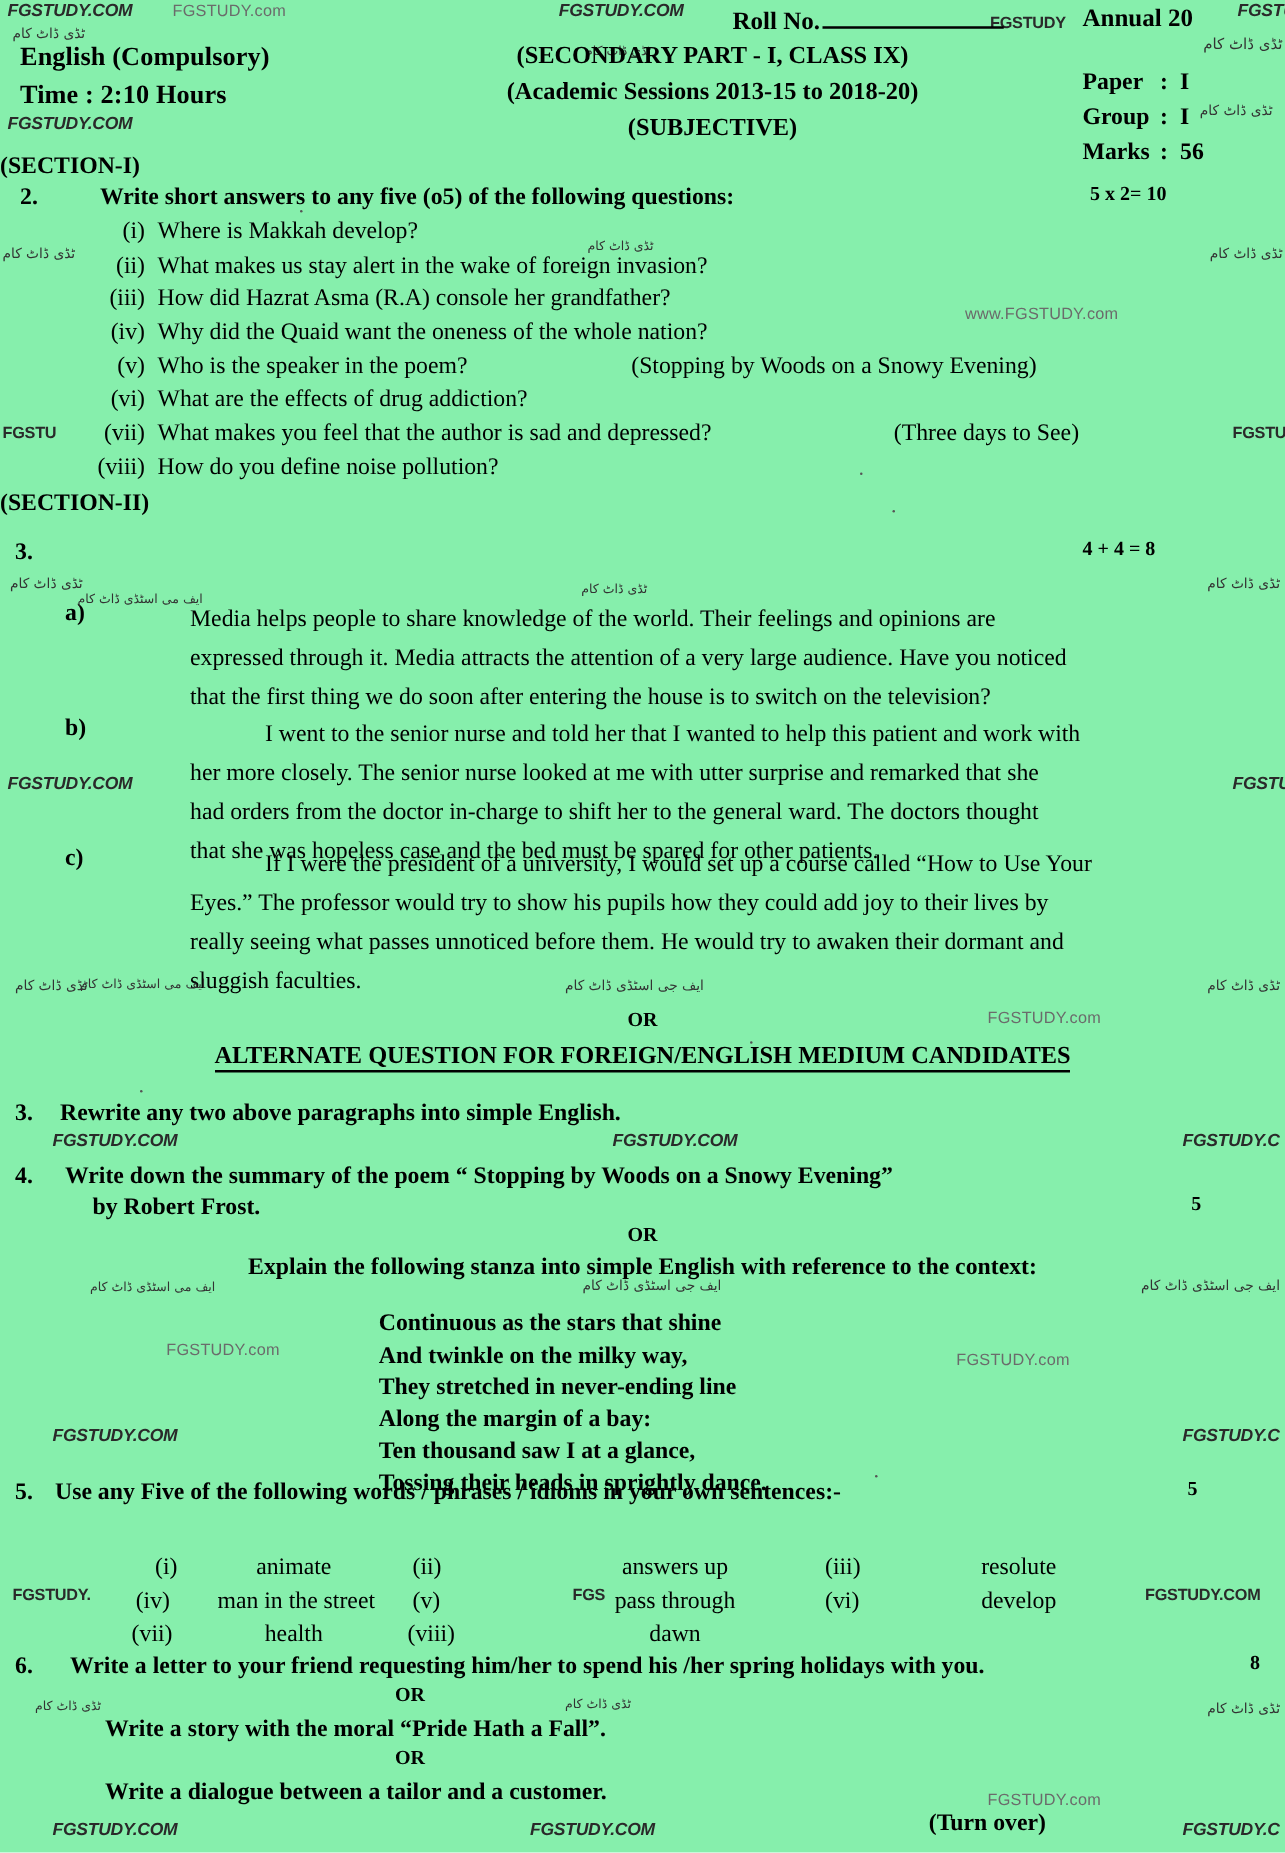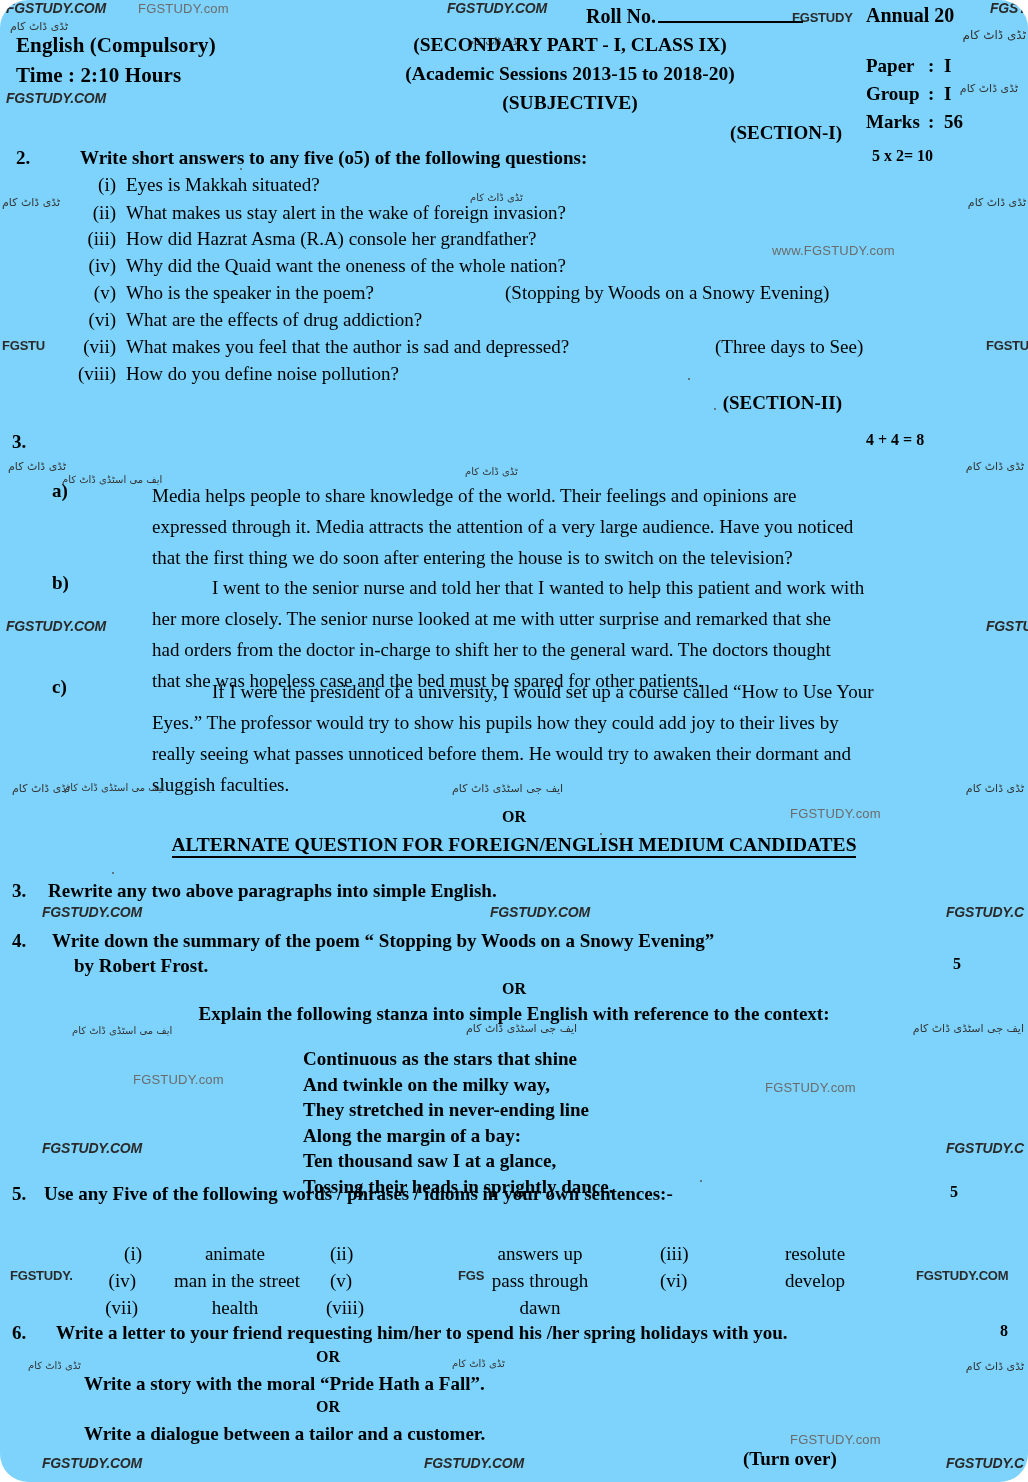--- a/index.html
+++ b/index.html
@@ -9,22 +9,21 @@
   }
   body {
     font-family: "Liberation Serif", "DejaVu Serif", serif;
     color: #000000;
   }
   #page {
     position: relative;
     width: 1028px;
     height: 1482px;
     overflow: hidden;
-    background: #7dd3fc;
-    border-radius: 28px;
+    background: #86efac;
   }
 
   
   .wm {
     position: absolute;
     font-family: "Liberation Sans", sans-serif;
     color: #2a2a2a;
     white-space: nowrap;
     pointer-events: none;
   }
@@ -106,21 +105,21 @@
     line-height: 28px;
     white-space: nowrap;
   }
   .hdr-right .lbl { display: inline-block; width: 62px; }
   .hdr-right .col { display: inline-block; width: 16px; }
 
   
   .sect-title {
     position: absolute;
     width: 842px;
-    text-align: right;
+    text-align: left;
     font-weight: bold;
     font-size: 19px;
   }
   .qnum {
     position: absolute;
     font-weight: bold;
     font-size: 19px;
   }
   .qtext {
     position: absolute;
@@ -251,21 +250,21 @@
     </div>
   </div>
 
   <div class="sect-title" style="top:122px;">(SECTION-I)</div>
 
   <div class="qnum" style="left:16px; top:147px;">2.</div>
   <div class="qtext" style="left:80px; top:147px;">Write short answers to any five (o5) of the following questions:</div>
   <div class="marks" style="left:872px; top:147px;">5 x 2=    10</div>
 
   <div class="rom" style="left:48px; top:174px; width:68px;">(i)</div>
-  <div class="sub-row" style="left:126px; top:174px;">Eyes is Makkah situated?</div>
+  <div class="sub-row" style="left:126px; top:174px;">Where is Makkah develop?</div>
 
   <div class="rom" style="left:48px; top:202px; width:68px;">(ii)</div>
   <div class="sub-row" style="left:126px; top:202px;">What makes us stay alert in the wake of foreign invasion?</div>
 
   <div class="rom" style="left:48px; top:228px; width:68px;">(iii)</div>
   <div class="sub-row" style="left:126px; top:228px;">How did Hazrat Asma (R.A) console her grandfather?</div>
 
   <div class="rom" style="left:48px; top:255px; width:68px;">(iv)</div>
   <div class="sub-row" style="left:126px; top:255px;">Why did the Quaid want the oneness of the whole nation?</div>
 

